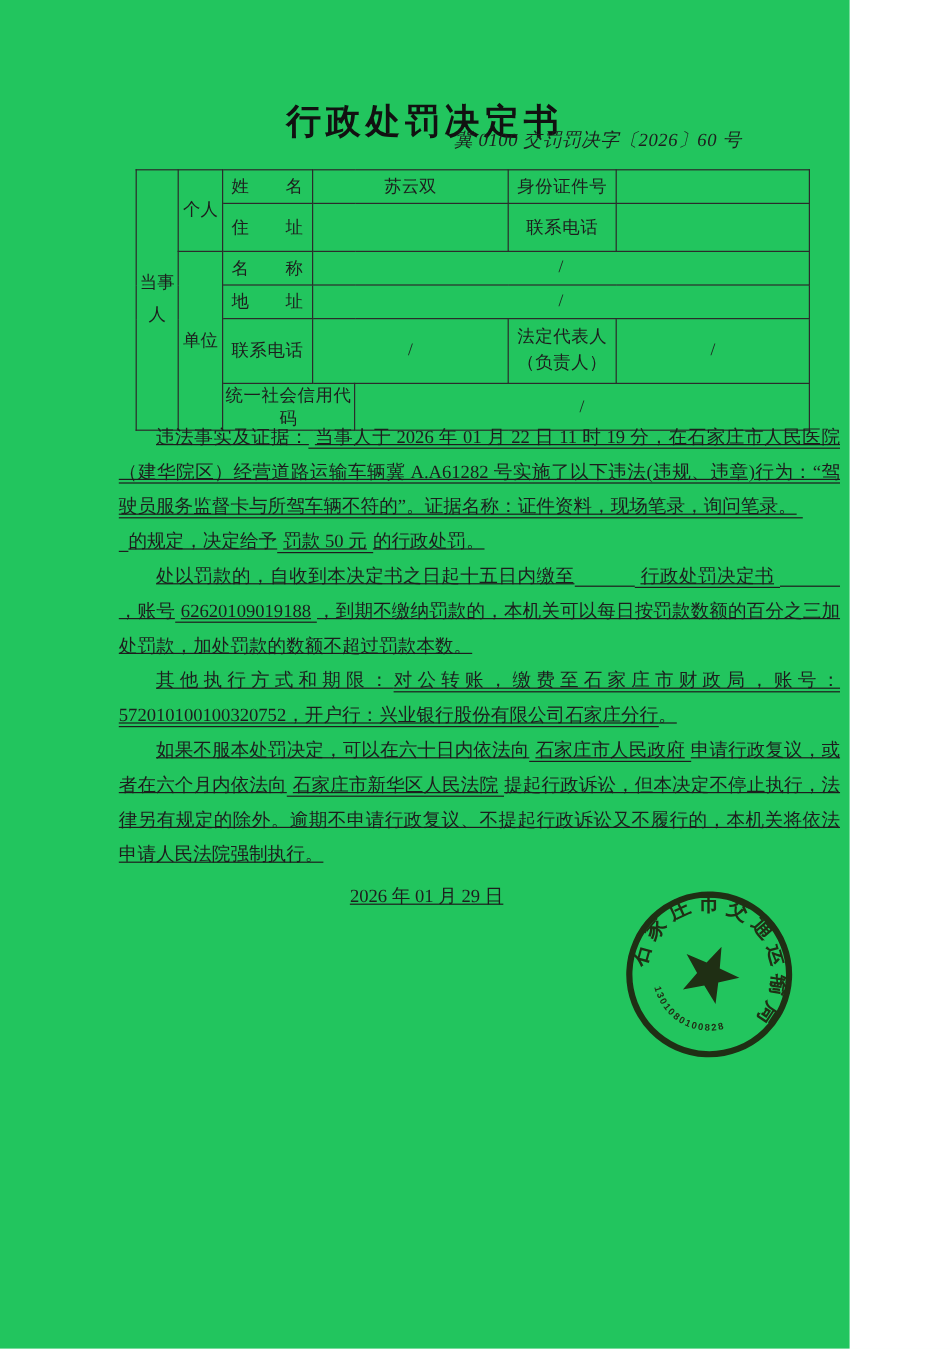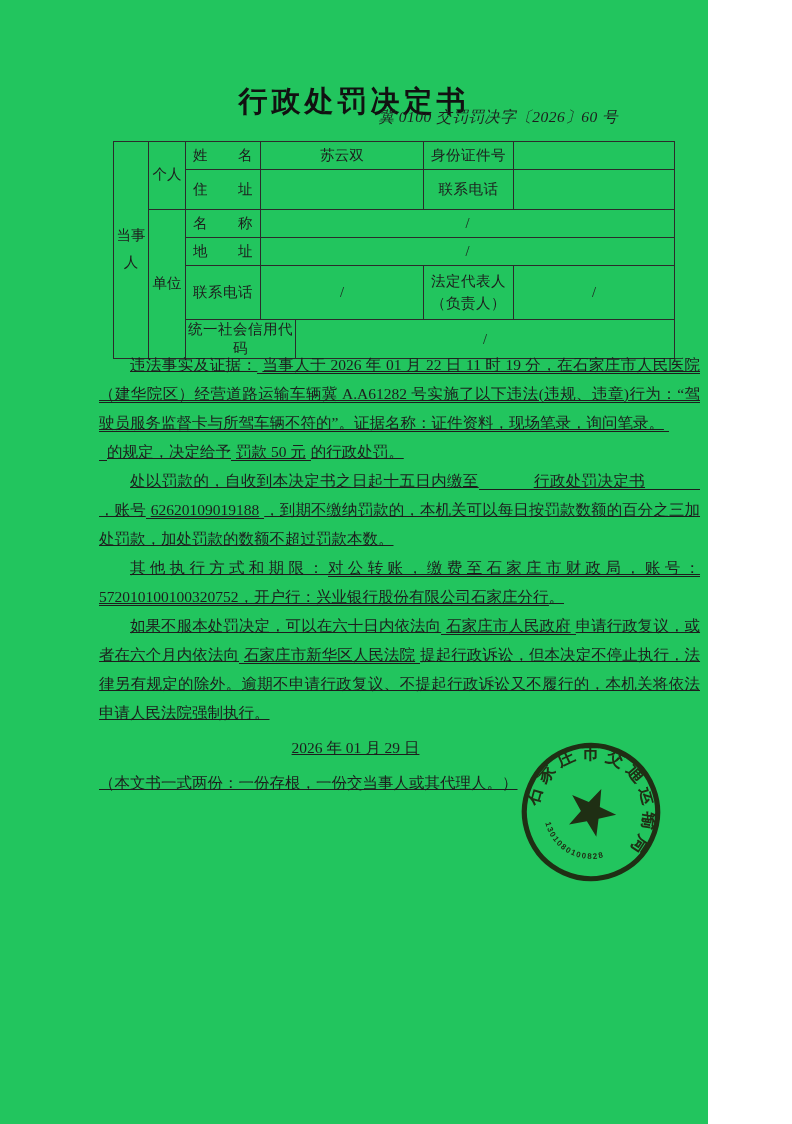--- a/index.html
+++ b/index.html
@@ -22,21 +22,21 @@
   table.party td{
     border:1.5px solid #2b2b2b;text-align:center;vertical-align:middle;
     font-size:14.5px;padding:0 2px;overflow:hidden;
   }
   tr.r1{height:28px}
   tr.r2{height:40px}
   tr.r3{height:28px}
   tr.r4{height:28px}
   tr.r5{height:54px}
   tr.r6{height:28px}
-  td.vhead{word-break:break-all;line-height:1.85;padding:0 3px;font-family:Liberation Mono, monospace;}
+  td.vhead{word-break:break-all;line-height:1.85;padding:0 3px;}
   td.lbl{letter-spacing:0.5px;}
   .two-line{line-height:1.5;}
   .bodytext{
     position:absolute;left:99px;top:350px;width:601px;
     font-size:15.5px;line-height:29px;text-align:justify;
   }
   .bodytext p{margin:0;text-indent:31px;text-decoration:underline;}
   .bodytext p.noindent{text-indent:0;}
   .u{border-bottom:1.5px solid #1d1d1d;}
   .pad{padding:0 5px;}
@@ -121,21 +121,20 @@
     <p class="noindent"><span class="blank blank-xs"></span><span>的规定，决定给予</span><span class="u pad">罚款 50 元</span><span>的行政处罚。</span></p>
 
     <p><span>处以罚款的，自收到本决定书之日起十五日内缴至</span><span class="blank blank-md"></span><span class="u pad">行政处罚决定书</span><span class="blank blank-md"></span><span>，账号</span><span class="u pad">62620109019188</span><span>，到期不缴纳罚款的，本机关可以每日按罚款数额的百分之三加处罚款，加处罚款的数额不超过罚款本数。</span></p>
 
     <p><span>其他执行方式和期限：</span><span class="u">对公转账，缴费至石家庄市财政局，账号：572010100100320752，开户行：兴业银行股份有限公司石家庄分行</span><span>。</span></p>
 
     <p><span>如果不服本处罚决定，可以在六十日内依法向</span><span class="u pad">石家庄市人民政府</span><span>申请行政复议，或者在六个月内依法向</span><span class="u pad">石家庄市新华区人民法院</span><span>提起行政诉讼，但本决定不停止执行，法律另有规定的除外。逾期不申请行政复议、不提起行政诉讼又不履行的，本机关将依法申请人民法院强制执行。</span></p>
 
     <p class="date">2026 年 01 月 29 日</p>
 
-    <p class="note">（本文书一式两份：一份存根，一份交当事人或其代理人。）</p>
 
   </div>
 
   <svg class="seal" viewBox="0 0 160 160" xmlns="http://www.w3.org/2000/svg">
     <defs>
       <path id="arcTop" d="M 26.4,99.5 A 57 57 0 1 1 133.6,99.5" fill="none"></path>
       <path id="arcBottom" d="M 39,108.7 A 50 50 0 0 0 121,108.7" fill="none"></path>
     </defs>
     <g transform="rotate(24 80 80)" fill="#e3261e" stroke="none">
       <circle cx="80" cy="80" r="71" fill="none" stroke="#e3261e" stroke-width="5.5"></circle>

